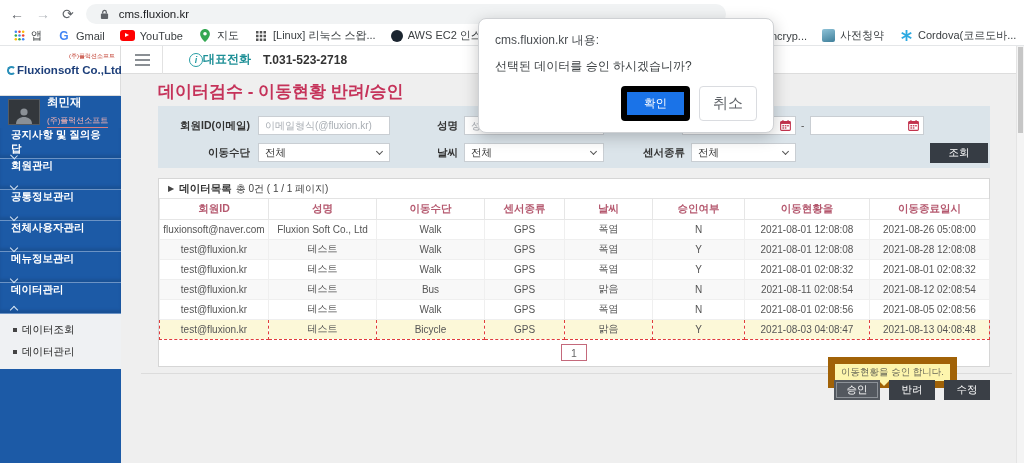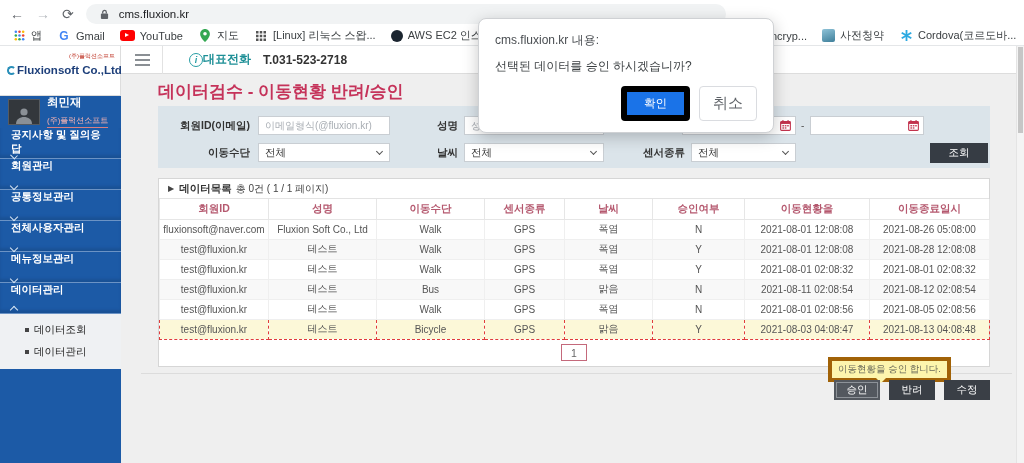--- a/index.html
+++ b/index.html
@@ -34,21 +34,21 @@
   .logo-small { font-size:6px; color:#c0392b; text-align:right; letter-spacing:0; }
   .logo-main { font-size:11.5px; font-weight:700; color:#1d3f7a; white-space:nowrap; margin-top:3px; }
   .logo-c { display:inline-block; width:9px; height:9px; border:2px solid #2a8fb9; border-right-color:transparent; border-radius:50%; vertical-align:-1px; margin-right:1px; }
   .profile { height:32px; display:flex; align-items:center; gap:7px; padding:2px 8px; }
   .avatar { width:32px; height:26px; background:#33373c; border:1px solid #565b61; display:flex; align-items:flex-end; justify-content:center; overflow:hidden; }
   .pname { color:#fff; font-weight:700; font-size:11.5px; line-height:1.2; }
   .pcompany { color:#f4b2b2; font-size:8px; border-bottom:1px solid #d98080; display:inline-block; padding-bottom:1px; }
   .menu-item { height:31px; display:flex; align-items:flex-start; justify-content:space-between; padding:0 10px 0 11px; color:#fff; font-size:10.5px; font-weight:700; border-bottom:1px solid rgba(255,255,255,.35); box-shadow:inset 0 -3px 3px rgba(0,0,0,.10); cursor:pointer;flex-direction:column; }
   .chev { width:6px; height:6px; border-right:1.5px solid #d9e6f5; border-bottom:1.5px solid #d9e6f5; transform:rotate(45deg); margin-top:-3px; }
   .chev.up { transform:rotate(225deg); margin-top:3px; }
-  .submenu { background:#eff1f3; padding:5px 12px 6px; }
+  .submenu { background:#eff1f3; padding:5px 0 6px; }
   .submenu-item { font-size:10.5px; color:#222; padding:4px 0 4px 13px; display:flex; align-items:center; gap:5px; cursor:pointer; }
   .sq-bullet { width:4px; height:4px; background:#444; display:inline-block; }
 
   
   .mhead { position:absolute; left:121px; top:0; right:0; height:28px; background:#fff; border-bottom:1px solid #ddd; display:flex; align-items:center; }
   .hamb { width:15px; margin-left:14px; cursor:pointer; }
   .hamb div { height:2px; background:#8a8f94; margin:3px 0; }
   .mh-div { width:1px; height:28px; background:#e2e2e2; margin-left:12px; }
   .info-ic { width:14px; height:14px; border:1.6px solid #279da4; border-radius:50%; color:#279da4; font-size:9px; font-weight:700; display:flex; align-items:center; justify-content:center; margin-left:26px; font-style:italic; }
   .phone-label { color:#1d8f96; font-weight:700; font-size:12px; }
@@ -79,21 +79,21 @@
   .lh-count { font-size:10px; color:#444; margin-left:4px; }
   table { width:100%; border-collapse:collapse; table-layout:fixed; }
   th { height:20px; font-size:10.5px; font-weight:700; color:#b5596f; border:1px solid #e6e6e6; border-top:none; background:#fff; }
   td { height:20px; font-size:10px; color:#555; text-align:center; border:1px solid #efefef; background:#fff; overflow:hidden; white-space:nowrap; }
   tr.alt td { background:#f8f8f8; }
   tr.sel td { background:#fcf8d8; border:1px dashed #e03c3c; }
   .pager { height:26px; display:flex; align-items:center; justify-content:center; }
   .pnum { width:26px; height:17px; border:1px solid #c4697b; color:#666; font-size:10.5px; display:flex; align-items:center; justify-content:center; background:#fff; cursor:pointer; }
 
   .sep { position:absolute; left:20px; right:4px; top:299px; border-top:1px solid #dcdcdc; }
-  .tooltip { position:absolute; left:707px; top:283px; background:#fdf5ad; border:4px solid #a16207; color:#6b6b5a; font-size:9.5px; padding:2px 6px; white-space:nowrap; }
+  .tooltip { position:absolute; left:707px; top:283px; background:#fdf5ad; border:7px solid #a16207; color:#6b6b5a; font-size:9.5px; padding:2px 6px; white-space:nowrap; }
   .tooltip::after { content:""; position:absolute; left:44px; bottom:-5px; border-left:5px solid transparent; border-right:5px solid transparent; border-top:5px solid #fdf5ad; }
   .btns { position:absolute; left:37px; top:306px; width:832px; display:flex; justify-content:flex-end; gap:9px; }
   .abtn { width:46px; height:20px; background:#3a3f46; color:#fff; font-size:10.5px; display:flex; align-items:center; justify-content:center; cursor:pointer; }
   .abtn.approve { background:#53585f; outline:1px solid #8d9298; outline-offset:-3px; }
 
   .vscroll { position:absolute; right:0; top:0; bottom:0; width:8px; background:#f4f4f4; border-left:1px solid #e4e4e4; }
   .vthumb { margin:1px; height:86px; background:#c6c6c6; }
 
   
   .dialog { position:absolute; left:478px; top:18px; width:296px; background:#fff; border:1px solid #cfd1d4; border-radius:8px; box-shadow:0 4px 16px rgba(0,0,0,.22); padding:13px 16px 11px; z-index:60; }

